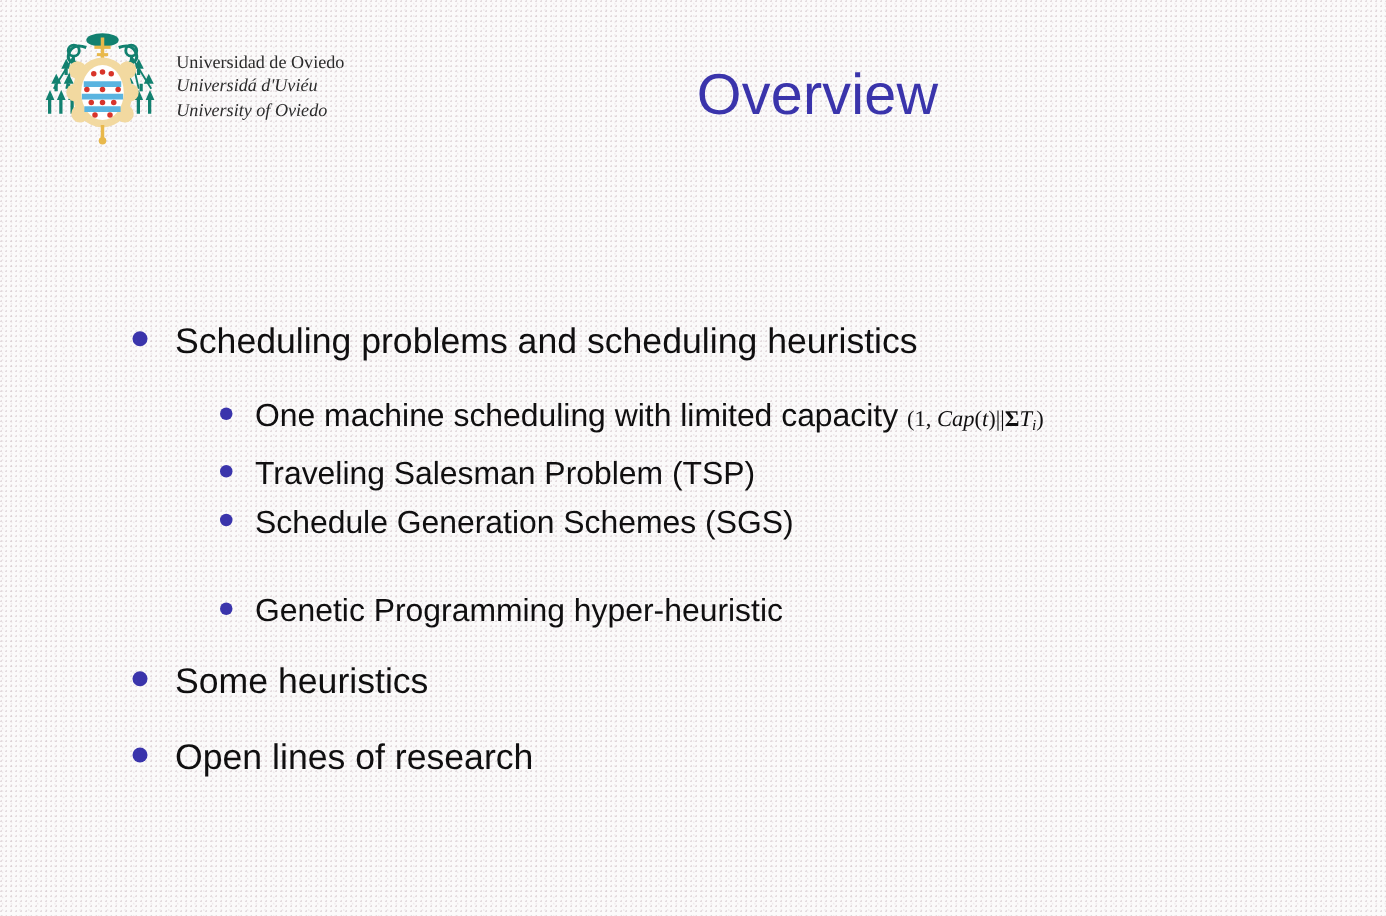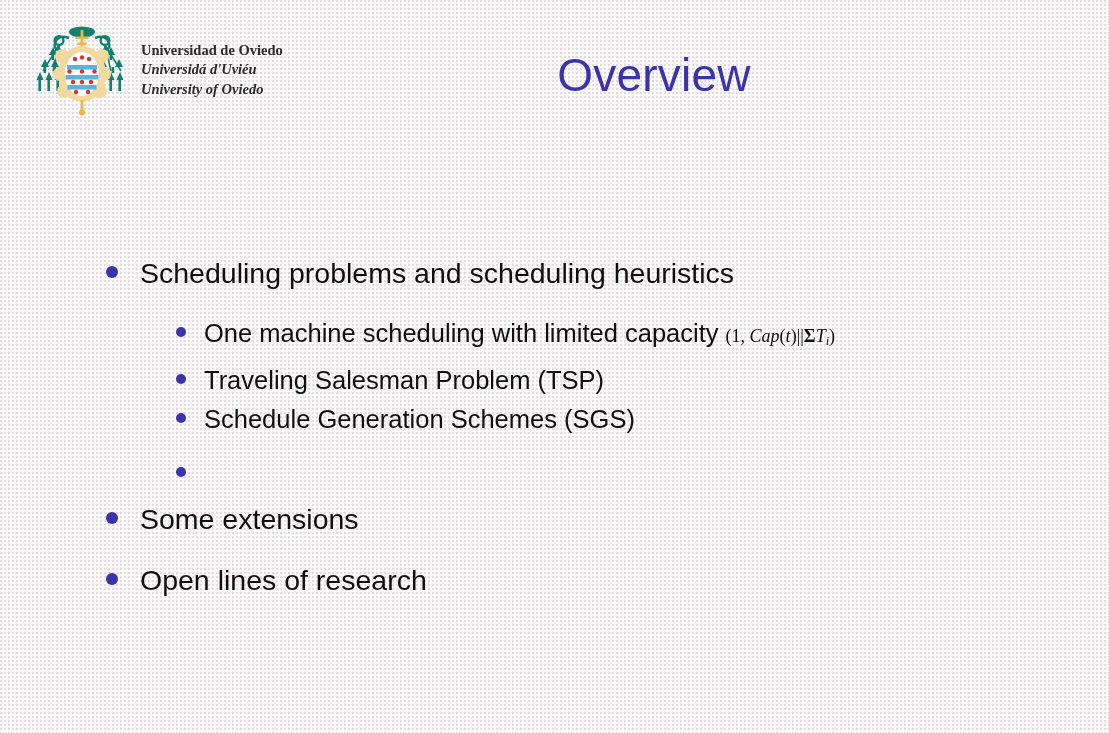--- a/index.html
+++ b/index.html
@@ -27,21 +27,20 @@
     background-size: 4px 4px, 7px 5px;
   }
 
   
   .logo-block {
     position: absolute;
     left: 33px;
     top: 22px;
     display: flex;
     align-items: center;
-    font-weight: bold;
   }
   .crest {
     width: 98px;
     height: 96px;
     flex: 0 0 auto;
   }
   .logo-text {
     margin-left: 10px;
     font-family: "Liberation Serif", serif;
     color: #2b2b2b;
@@ -263,27 +262,28 @@
       <span class="btext">Schedule Generation Schemes (SGS)</span>
     </div>
 
     <div class="gap-group"></div>
 
 
     <div class="gap-group"></div>
 
     <div class="bullet-row level-2">
       <span class="dot"></span>
+      <span class="btext">Genetic Programming hyper-heuristic</span>
     </div>
 
     <div class="gap-group-s"></div>
 
     <div class="bullet-row level-1">
       <span class="dot"></span>
-      <span class="btext">Some extensions</span>
+      <span class="btext">Some heuristics</span>
     </div>
 
     <div class="gap-group-s"></div>
 
     <div class="bullet-row level-1">
       <span class="dot"></span>
       <span class="btext">Open lines of research</span>
     </div>
 
   </div>

